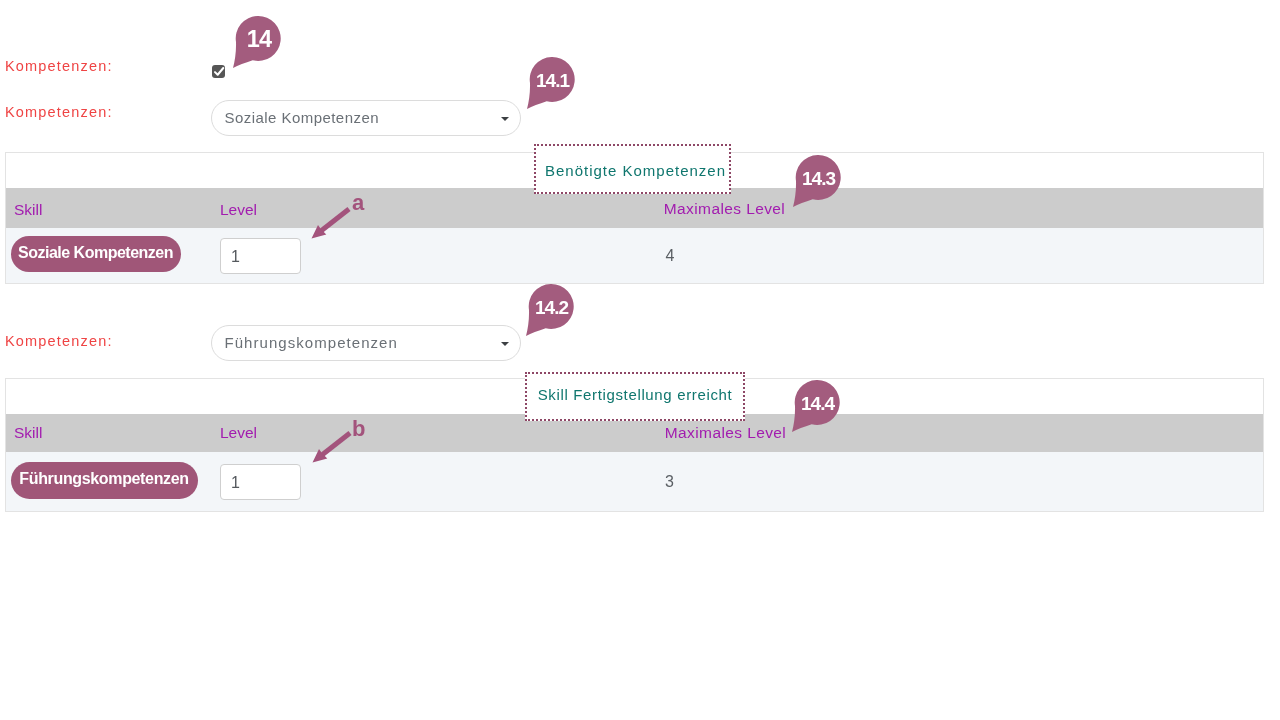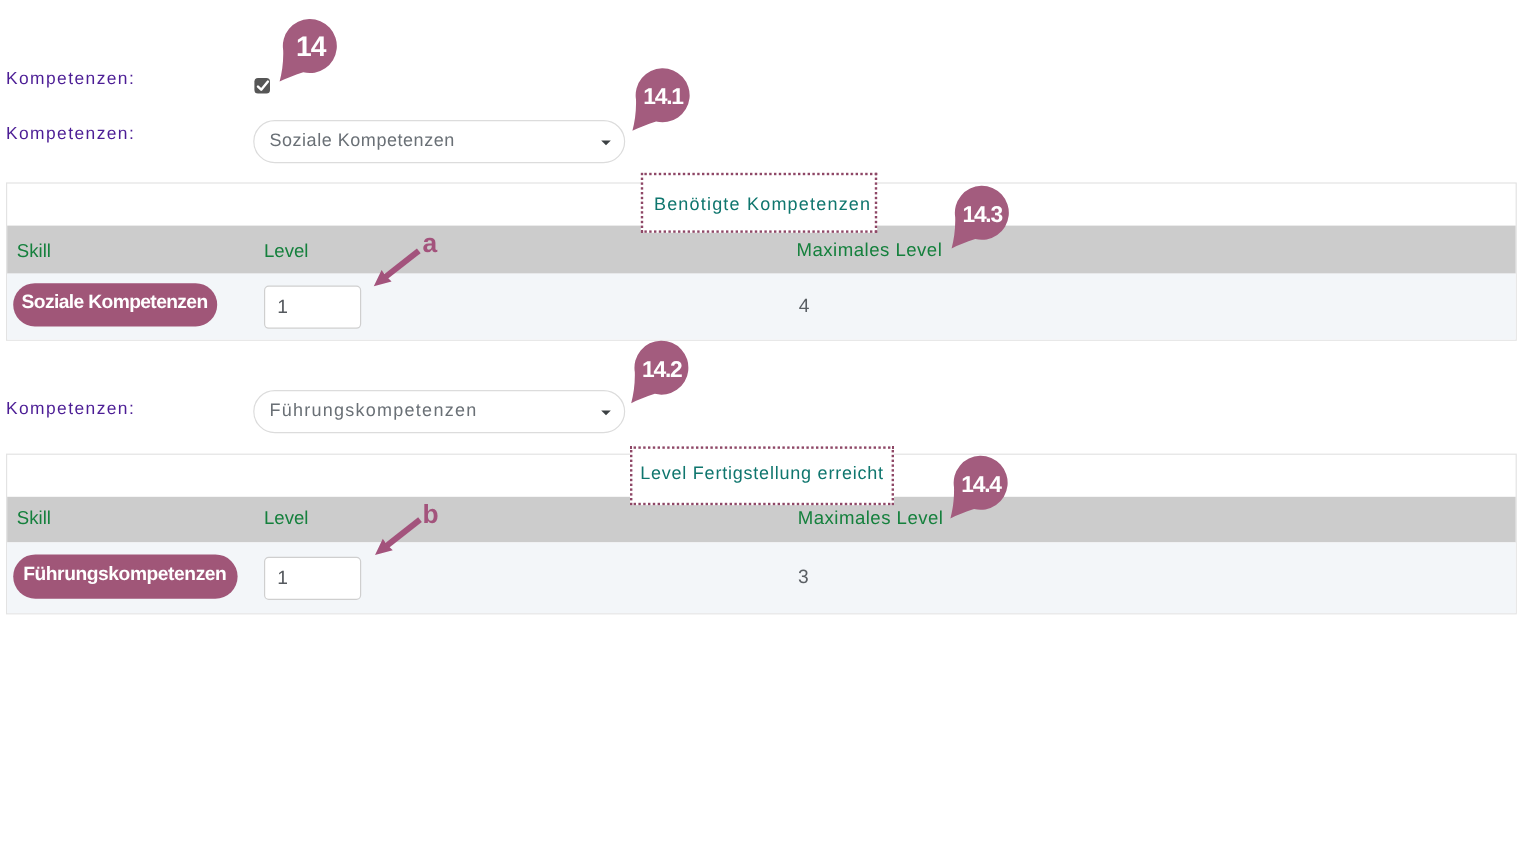--- a/index.html
+++ b/index.html
@@ -1,20 +1,20 @@
 <!DOCTYPE html>
 <html><head>
 <meta charset="utf-8">
 <style>
   * { margin:0; padding:0; box-sizing:border-box; }
   html,body { width:1280px; height:720px; background:#ffffff;
     font-family:"Liberation Sans", sans-serif; overflow:hidden; }
   .abs { position:absolute; }
-  .label { font-size:14.5px; letter-spacing:1.18px; color:#4c1d95; }
-  .hdrtxt { font-size:15.5px; color:#15803d; }
+  .label { font-size:14.5px; letter-spacing:1.18px; color:#ef4444; }
+  .hdrtxt { font-size:15.5px; color:#a21caf; }
   .pill { background:#a05678; border-radius:18.5px; color:#fff;
     font-weight:bold; font-size:16px;
     text-align:center; }
   .ddl { border:1px solid #dcdcdc; border-radius:18.5px; background:#fff; }
   .ddltxt { font-size:15px; color:#6a7076; }
   .caret { width:0; height:0; border-left:4px solid transparent;
     border-right:4px solid transparent; border-top:4.6px solid #3c4043; }
   .dotted { border:2px dotted #8e4766; background:#ffffff; z-index:5;
     text-align:center; color:#0f766e; font-size:15px; }
   .inp { background:#fff; border:1px solid #cfcfcf; border-radius:4px;
@@ -67,21 +67,21 @@
 </div>
 <div class="abs hdrtxt" style="left:14px; top:423.5px;">Skill</div>
 <div class="abs hdrtxt" style="left:220px; top:423.5px;">Level</div>
 <div class="abs hdrtxt" style="left:725.5px; top:423.5px; transform:translateX(-50%); letter-spacing:0.4px;">Maximales Level</div>
 <div class="abs pill" style="left:10.5px; top:462px; width:187px; height:36.5px; line-height:34px; letter-spacing:-0.35px;">Führungskompetenzen</div>
 <div class="abs inp" style="left:220px; top:464px; width:81px; height:36px;
   line-height:35px; padding-left:10px;">1</div>
 <div class="abs val" style="left:669.5px; top:473.5px;">3</div>
 
 <div class="abs dotted" style="left:525px; top:372px; width:220px; height:49px;
-  line-height:42px; letter-spacing:0.65px;">Level Fertigstellung erreicht</div>
+  line-height:42px; letter-spacing:0.65px;">Skill Fertigstellung erreicht</div>
 
 <svg class="abs" style="left:231px; top:15px; z-index:6;" width="50" height="54" viewBox="0 0 50 54">
   <path d="M5.0,27 C5.3,36.5 4,45.5 2,53 C7,50.5 14,47.6 21.7,45.2 A22.5,22.5 0 1 0 5.0,27 Z" fill="#a35c7e"></path>
   <text x="28" y="32" text-anchor="middle" font-family="Liberation Sans, sans-serif" font-size="23.5" font-weight="bold" letter-spacing="-0.8" fill="#ffffff">14</text>
 </svg>
 <svg class="abs" style="left:525px; top:56px; z-index:6;" width="50" height="54" viewBox="0 0 50 54">
   <path d="M5.0,27 C5.3,36.5 4,45.5 2,53 C7,50.5 14,47.6 21.7,45.2 A22.5,22.5 0 1 0 5.0,27 Z" fill="#a35c7e"></path>
   <text x="27.5" y="31" text-anchor="middle" font-family="Liberation Sans, sans-serif" font-size="19" font-weight="bold" letter-spacing="-1.0" fill="#ffffff">14.1</text>
 </svg>
 <svg class="abs" style="left:524px; top:283px; z-index:6;" width="50" height="54" viewBox="0 0 50 54">

